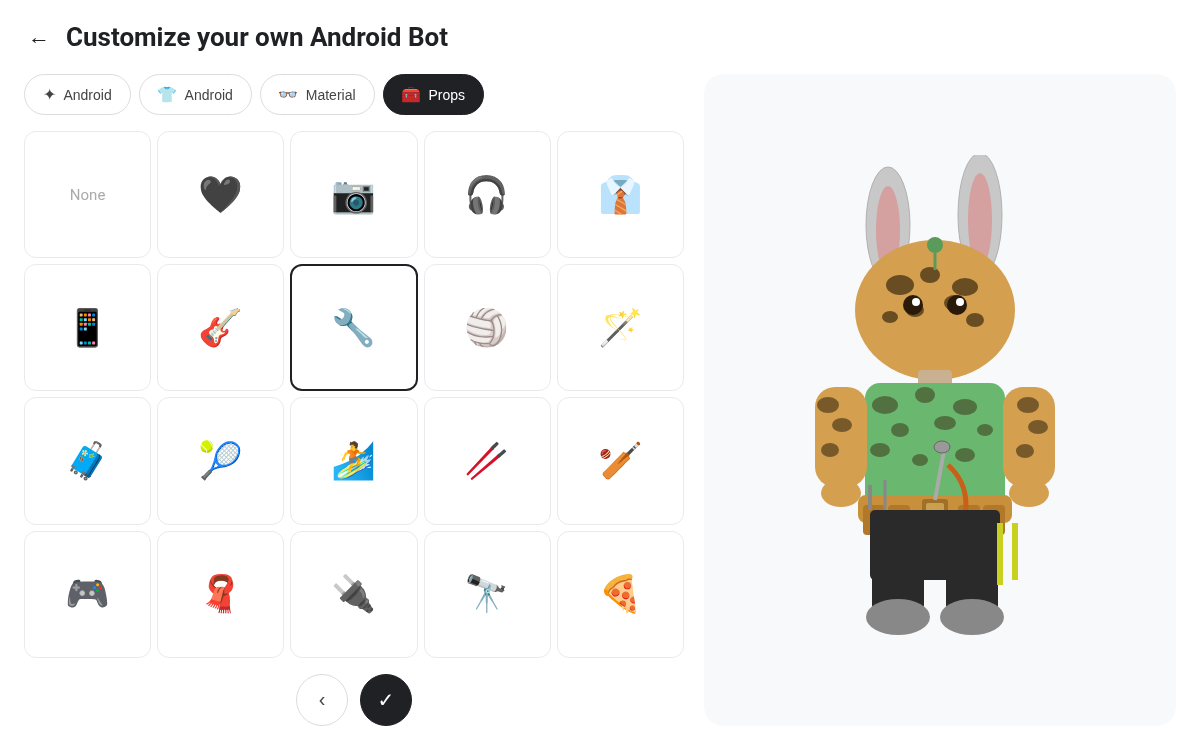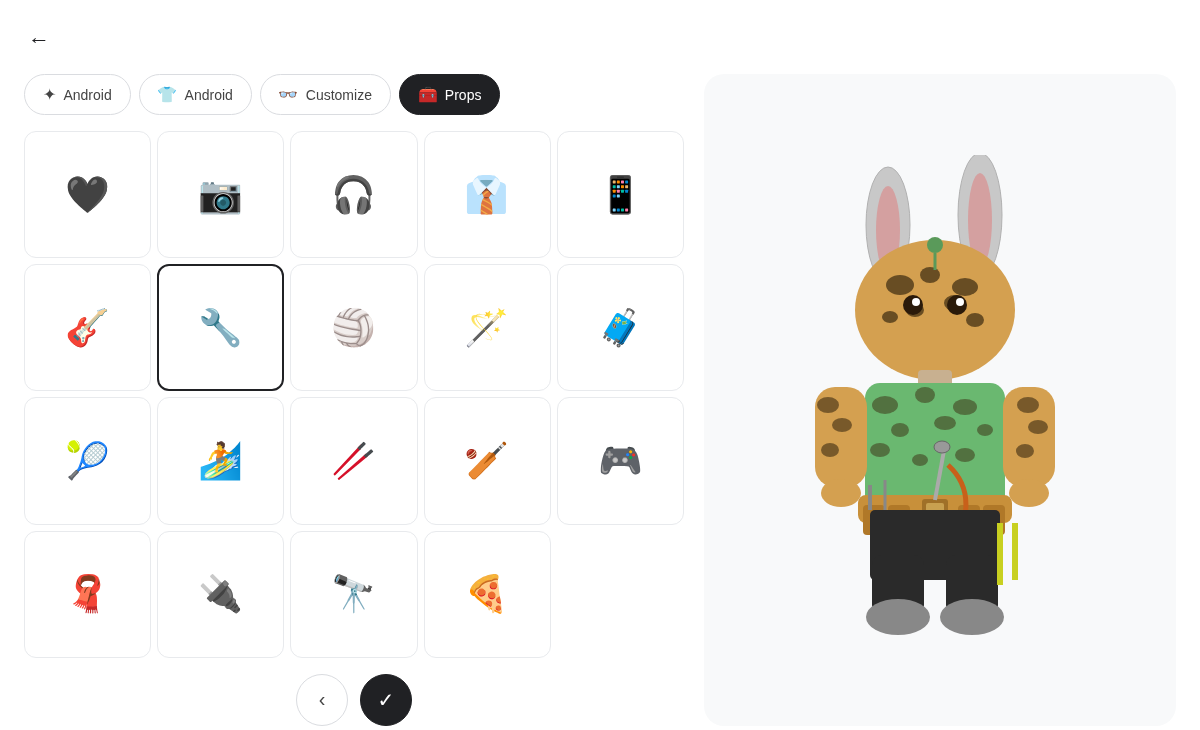--- a/index.html
+++ b/index.html
@@ -175,47 +175,51 @@
   </style>
 </head>
 <body>
 
 <div class="page">
 
   <div class="header">
     <button class="back-btn">
       <span>←</span>
     </button>
+    <h1 class="page-title">Customize your own Android Bot</h1>
   </div>
 
   <div class="main-content">
 
     <div class="left-panel">
 
       <div class="tabs">
         <button class="tab">
           <span class="tab-icon">✦</span>
           <span>Android</span>
         </button>
         <button class="tab">
           <span class="tab-icon">👕</span>
           <span>Android</span>
         </button>
         <button class="tab">
           <span class="tab-icon">👓</span>
-          <span>Customize</span>
+          <span>Material</span>
         </button>
         <button class="tab active">
           <span class="tab-icon">🧰</span>
           <span>Props</span>
         </button>
       </div>
 
       <div class="items-grid">
 
+        <div class="grid-item none-item">
+          <span>None</span>
+        </div>
         <div class="grid-item">
           <span class="item-visual">🖤</span>
         </div>
         <div class="grid-item">
           <span class="item-visual">📷</span>
         </div>
         <div class="grid-item">
           <span class="item-visual">🎧</span>
         </div>
         <div class="grid-item">

